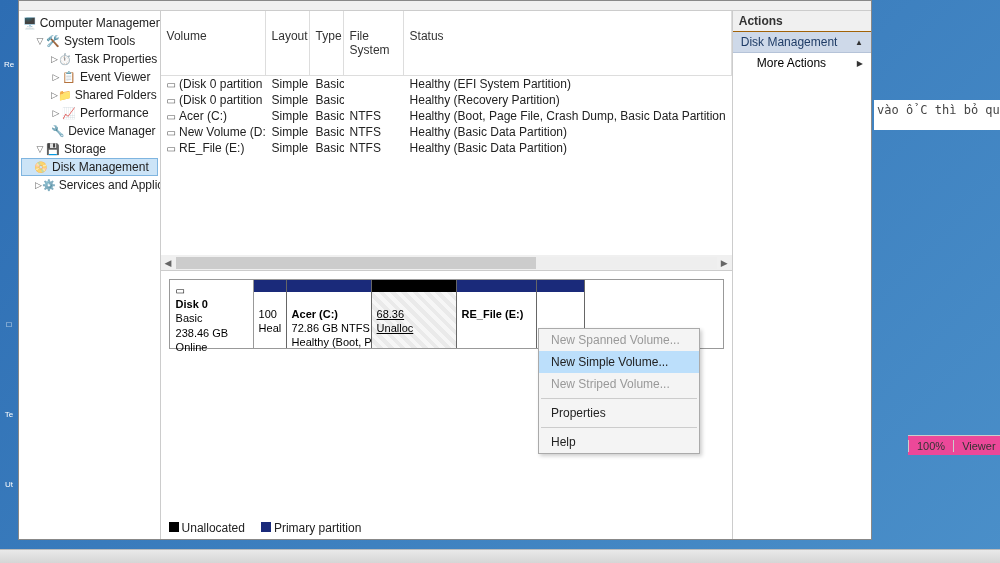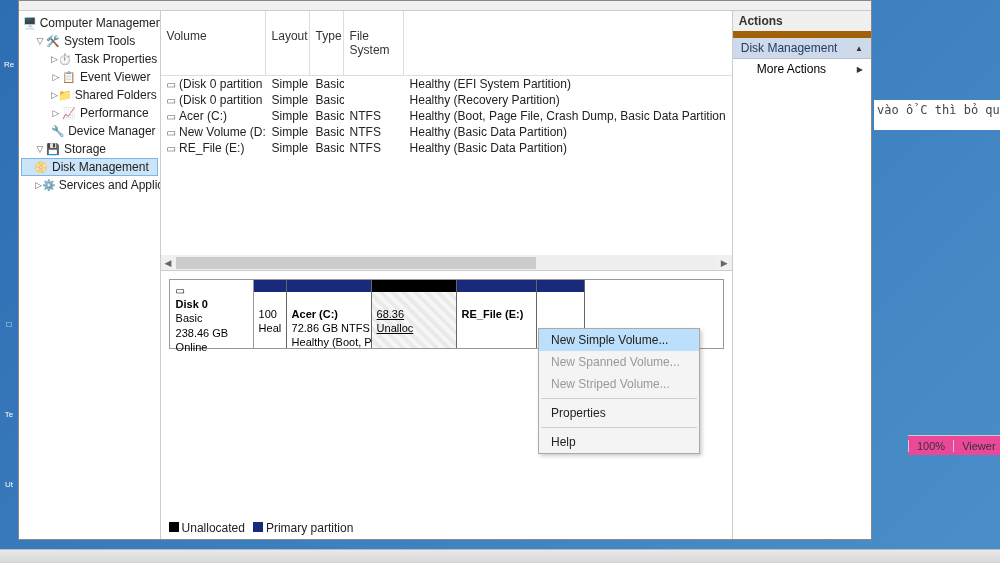--- a/index.html
+++ b/index.html
@@ -206,38 +206,38 @@
   }
   .part .pname { font-weight: bold; }
 
   .legend {
     position: absolute;
     left: 8px;
     bottom: 4px;
     font-size: 12px;
     color: #222;
     display: flex;
-    gap: 8px;
+    gap: 16px;
     align-items: center;
   }
   .legend .sw {
     display: inline-block;
     width: 10px;
     height: 10px;
     margin-right: 3px;
   }
 
   
   .actions {
     width: 162px;
     background: #fff;
   }
   .actions-h {
     background: #f0f0f0;
-    border-bottom: 7px solid #a16207;
+    border-bottom: 1px solid #a16207;
     padding: 3px 6px;
     font-weight: bold;
     color: #333;
   }
   .actions-row {
     padding: 3px 8px;
     display: flex;
     align-items: center;
     justify-content: space-between;
     cursor: default;
@@ -395,20 +395,21 @@
       </div>
     </div>
 
     <div class="center">
       <div class="vol-table">
         <div class="vt-header">
           <div class="vt-h col-vol">Volume</div>
           <div class="vt-h col-lay">Layout</div>
           <div class="vt-h col-typ">Type</div>
           <div class="vt-h col-fs">File System</div>
+          <div class="vt-h col-sta">Status</div>
         </div>
         <div id="vt-body">
             <div class="vt-row">
               <div class="vt-cell col-vol">(Disk 0 partition 1)</div>
               <div class="vt-cell col-lay">Simple</div>
               <div class="vt-cell col-typ">Basic</div>
               <div class="vt-cell col-fs"></div>
               <div class="vt-cell col-sta">Healthy (EFI System Partition)</div>
             </div>
             <div class="vt-row">
@@ -509,22 +510,22 @@
       </div>
       <div class="actions-row" style="padding-left:24px;">
         <span>More Actions</span>
         <span class="arr">▶</span>
       </div>
     </div>
   </div>
 </div>
 
 <div class="ctxmenu">
+  <div class="mi dis">New Spanned Volume...</div>
   <div class="mi hl">New Simple Volume...</div>
-  <div class="mi dis">New Spanned Volume...</div>
   <div class="mi dis">New Striped Volume...</div>
   <div class="sep"></div>
   <div class="mi">Properties</div>
   <div class="sep"></div>
   <div class="mi">Help</div>
 </div>
 
 <div class="taskbar"></div>
 
 </body></html>

